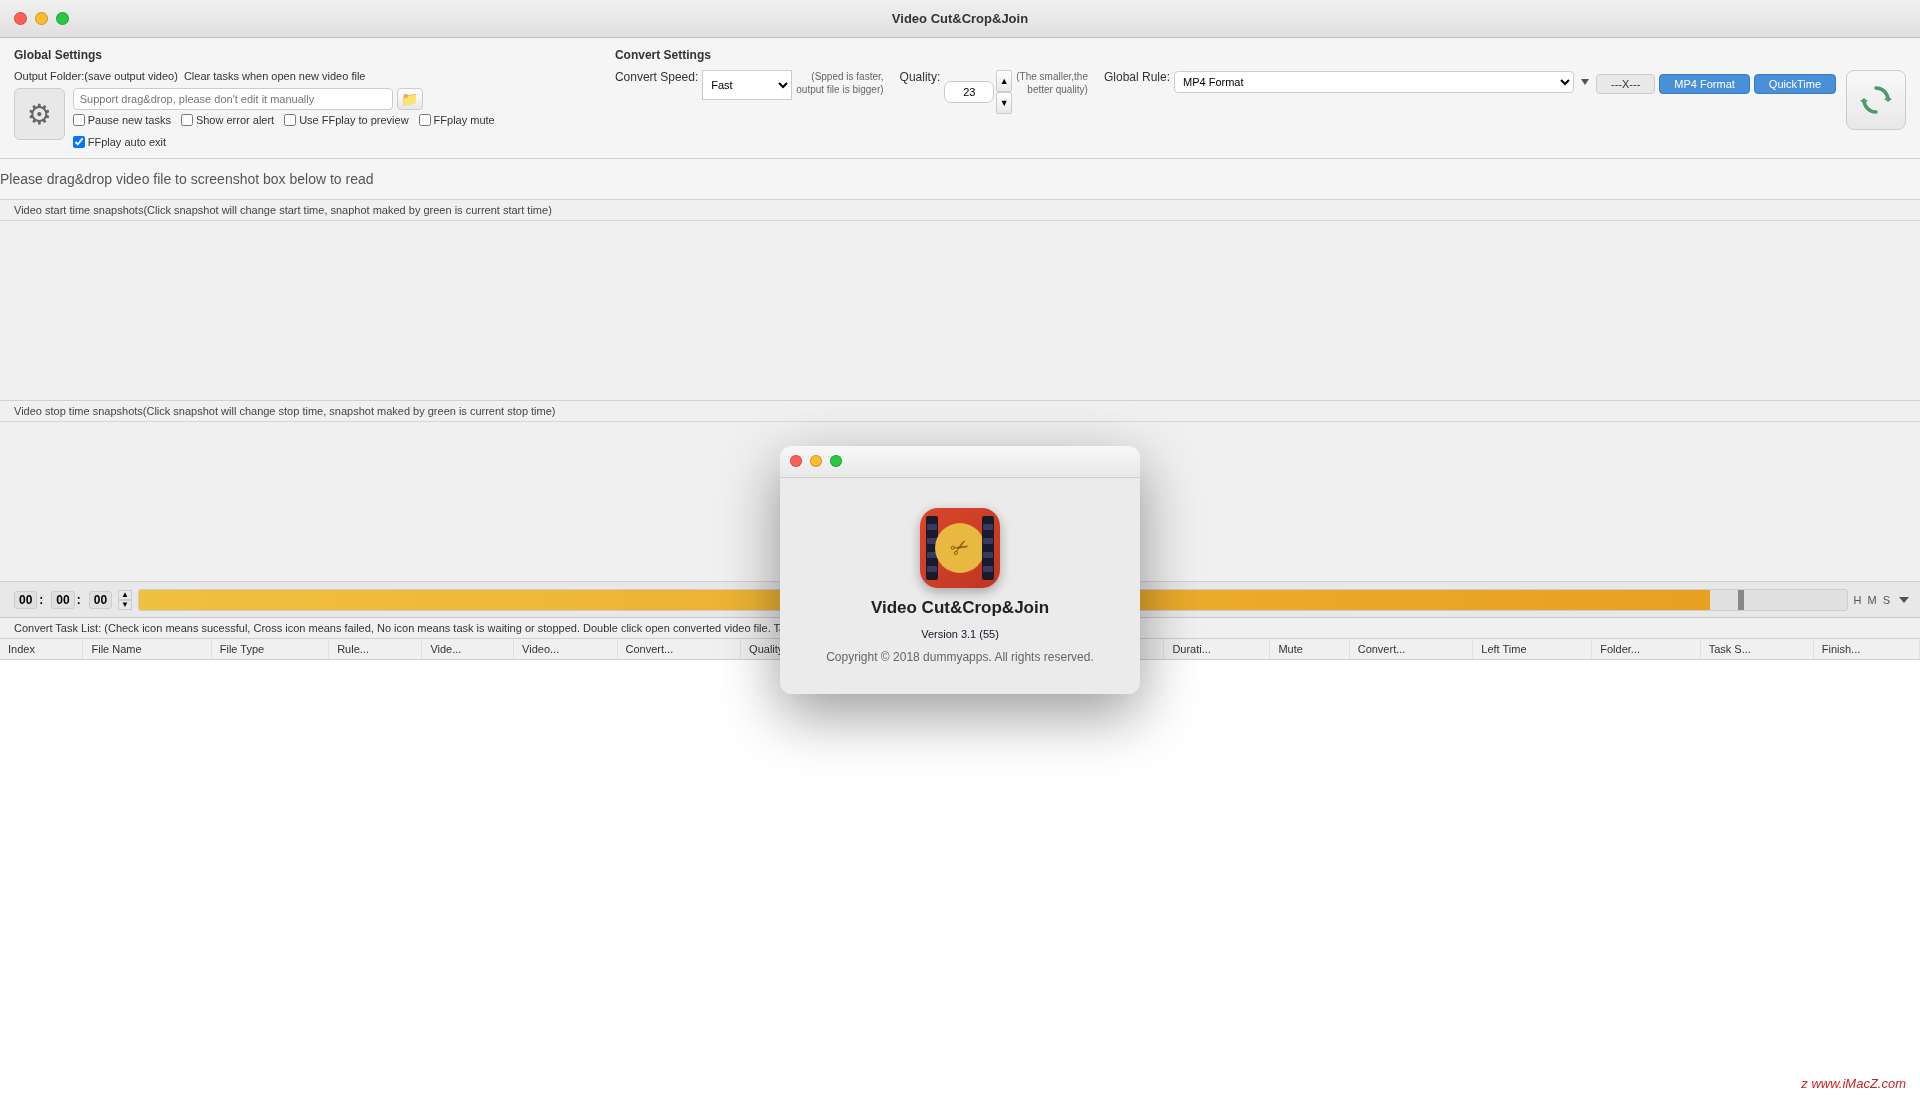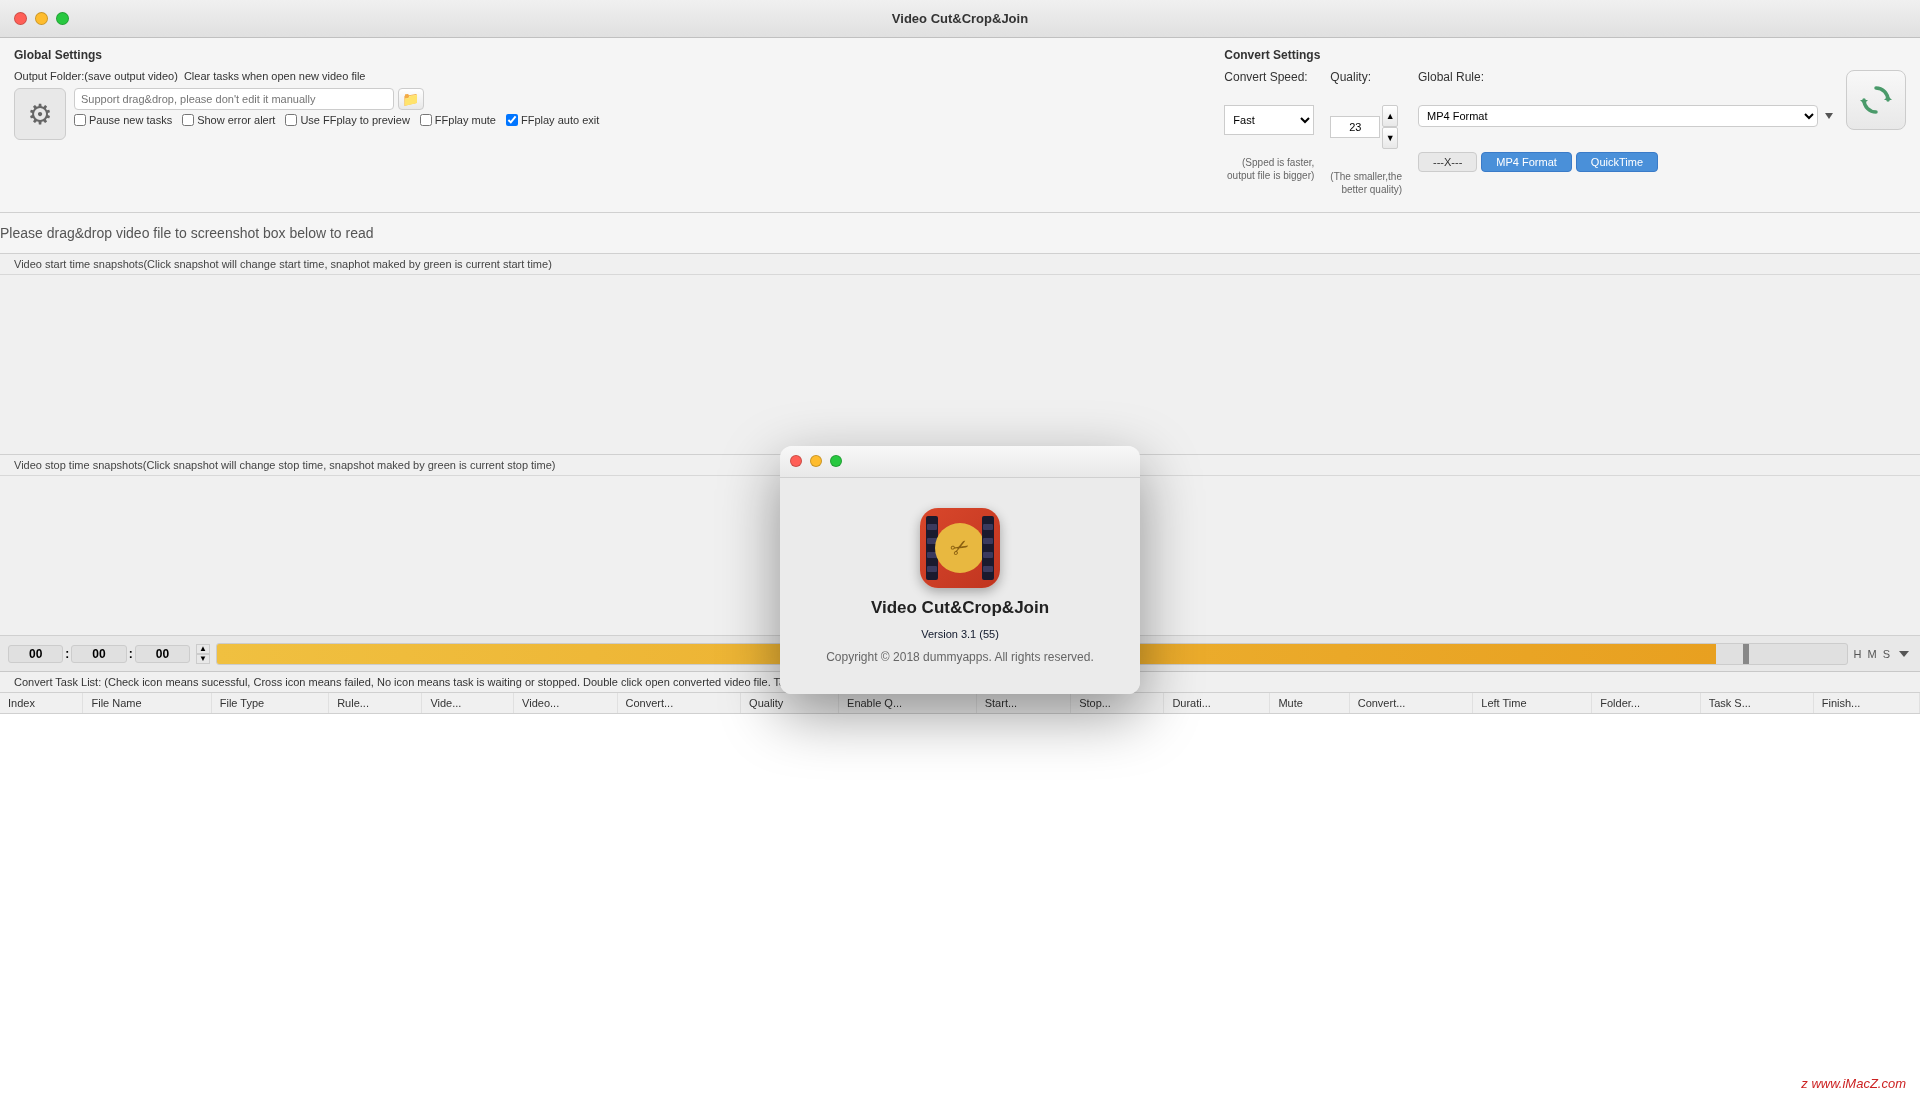--- a/index.html
+++ b/index.html
@@ -166,42 +166,42 @@
       min-width: 550px;
     }
     .convert-row {
       display: flex;
       gap: 16px;
       align-items: flex-start;
       margin-bottom: 6px;
     }
     .convert-field {
       display: flex;
-      flex-direction: column;
-      gap: 21px;
+      flex-direction: row;
+      gap: 4px;
     }
     .convert-field-label {
       font-size: 12px;
       color: #333;
       font-weight: 500;
     }
     .convert-select {
       height: 30px;
       border: 1px solid #ccc;
       border-radius: 0;
       padding: 0 4px;
       font-size: 11px;
       background: white;
       min-width: 90px;
     }
     .quality-input {
       width: 50px;
       height: 22px;
       border: 1px solid #ccc;
-      border-radius: 0;
+      border-radius: 7px;
       padding: 0 4px;
       font-size: 11px;
       text-align: center;
     }
     .quality-spinner {
       display: flex;
       align-items: center;
       gap: 2px;
     }
     .spinner-btn {
@@ -327,23 +327,24 @@
       display: flex;
       align-items: center;
       gap: 2px;
       font-size: 12px;
       font-weight: 600;
     }
     .time-part {
       background: #e0e0e0;
       border: 1px solid #ccc;
       border-radius: 3px;
-      padding: 1px 20px;
+      padding: 1px 4px;
       min-width: 22px;
       text-align: center;
+      margin-left: 6px;
     }
     .time-colon {
       font-weight: bold;
     }
     .time-stepper-btn {
       height: 10px;
       font-size: 8px;
       border: 1px solid #ccc;
       background: #e8e8e8;
       cursor: pointer;

